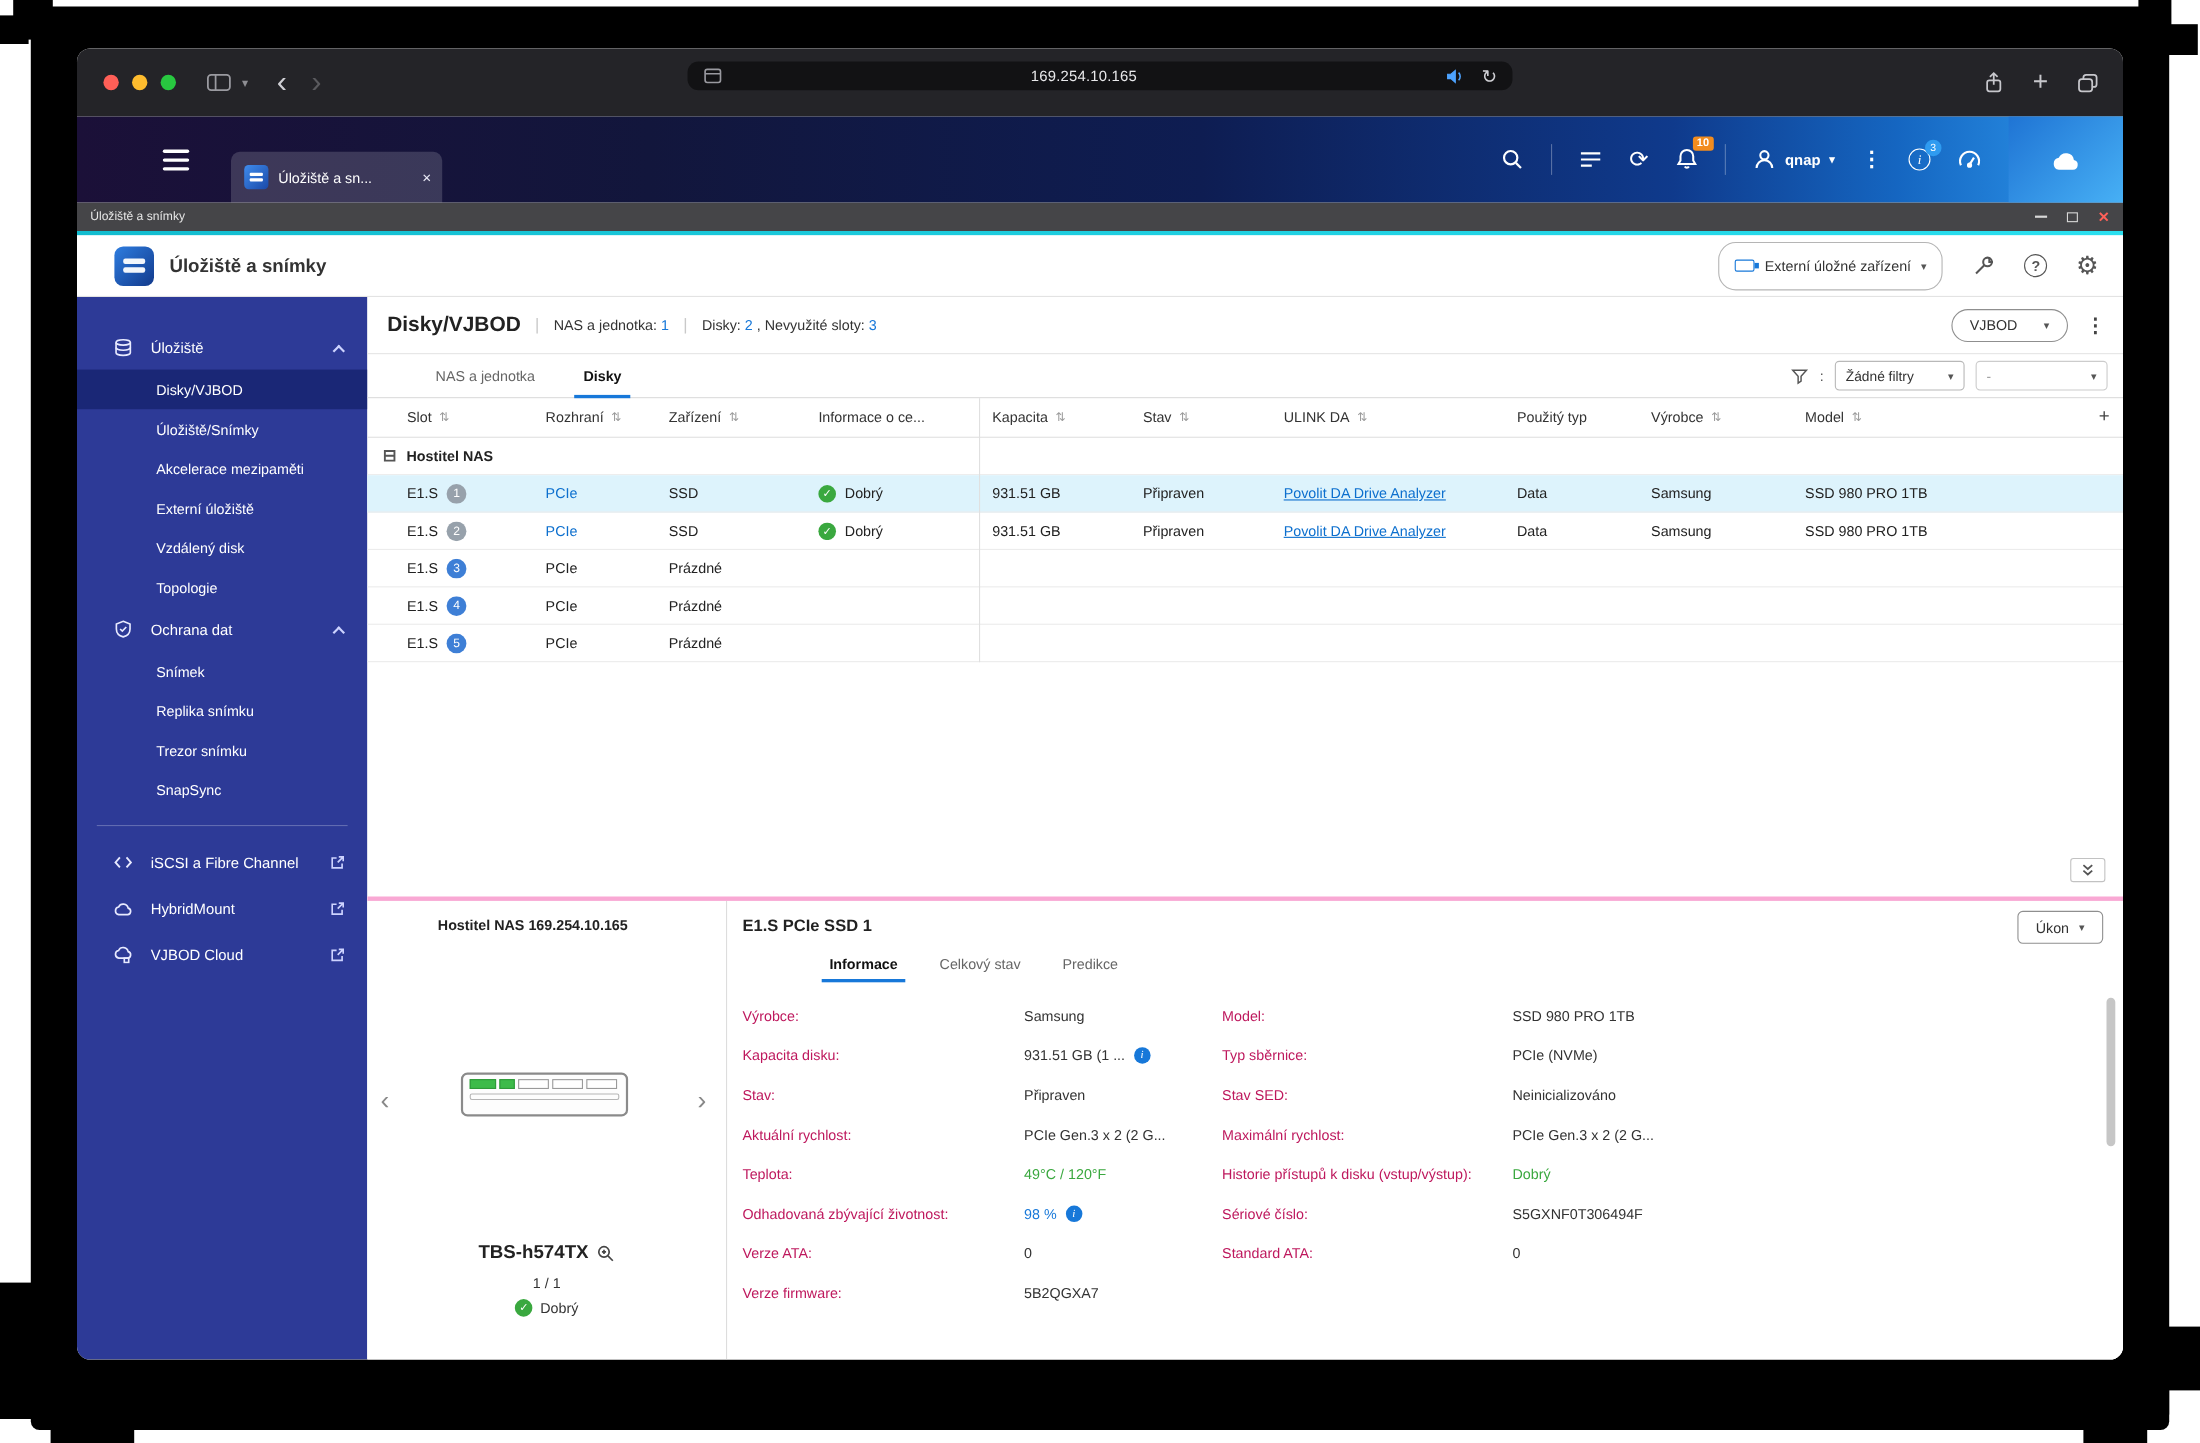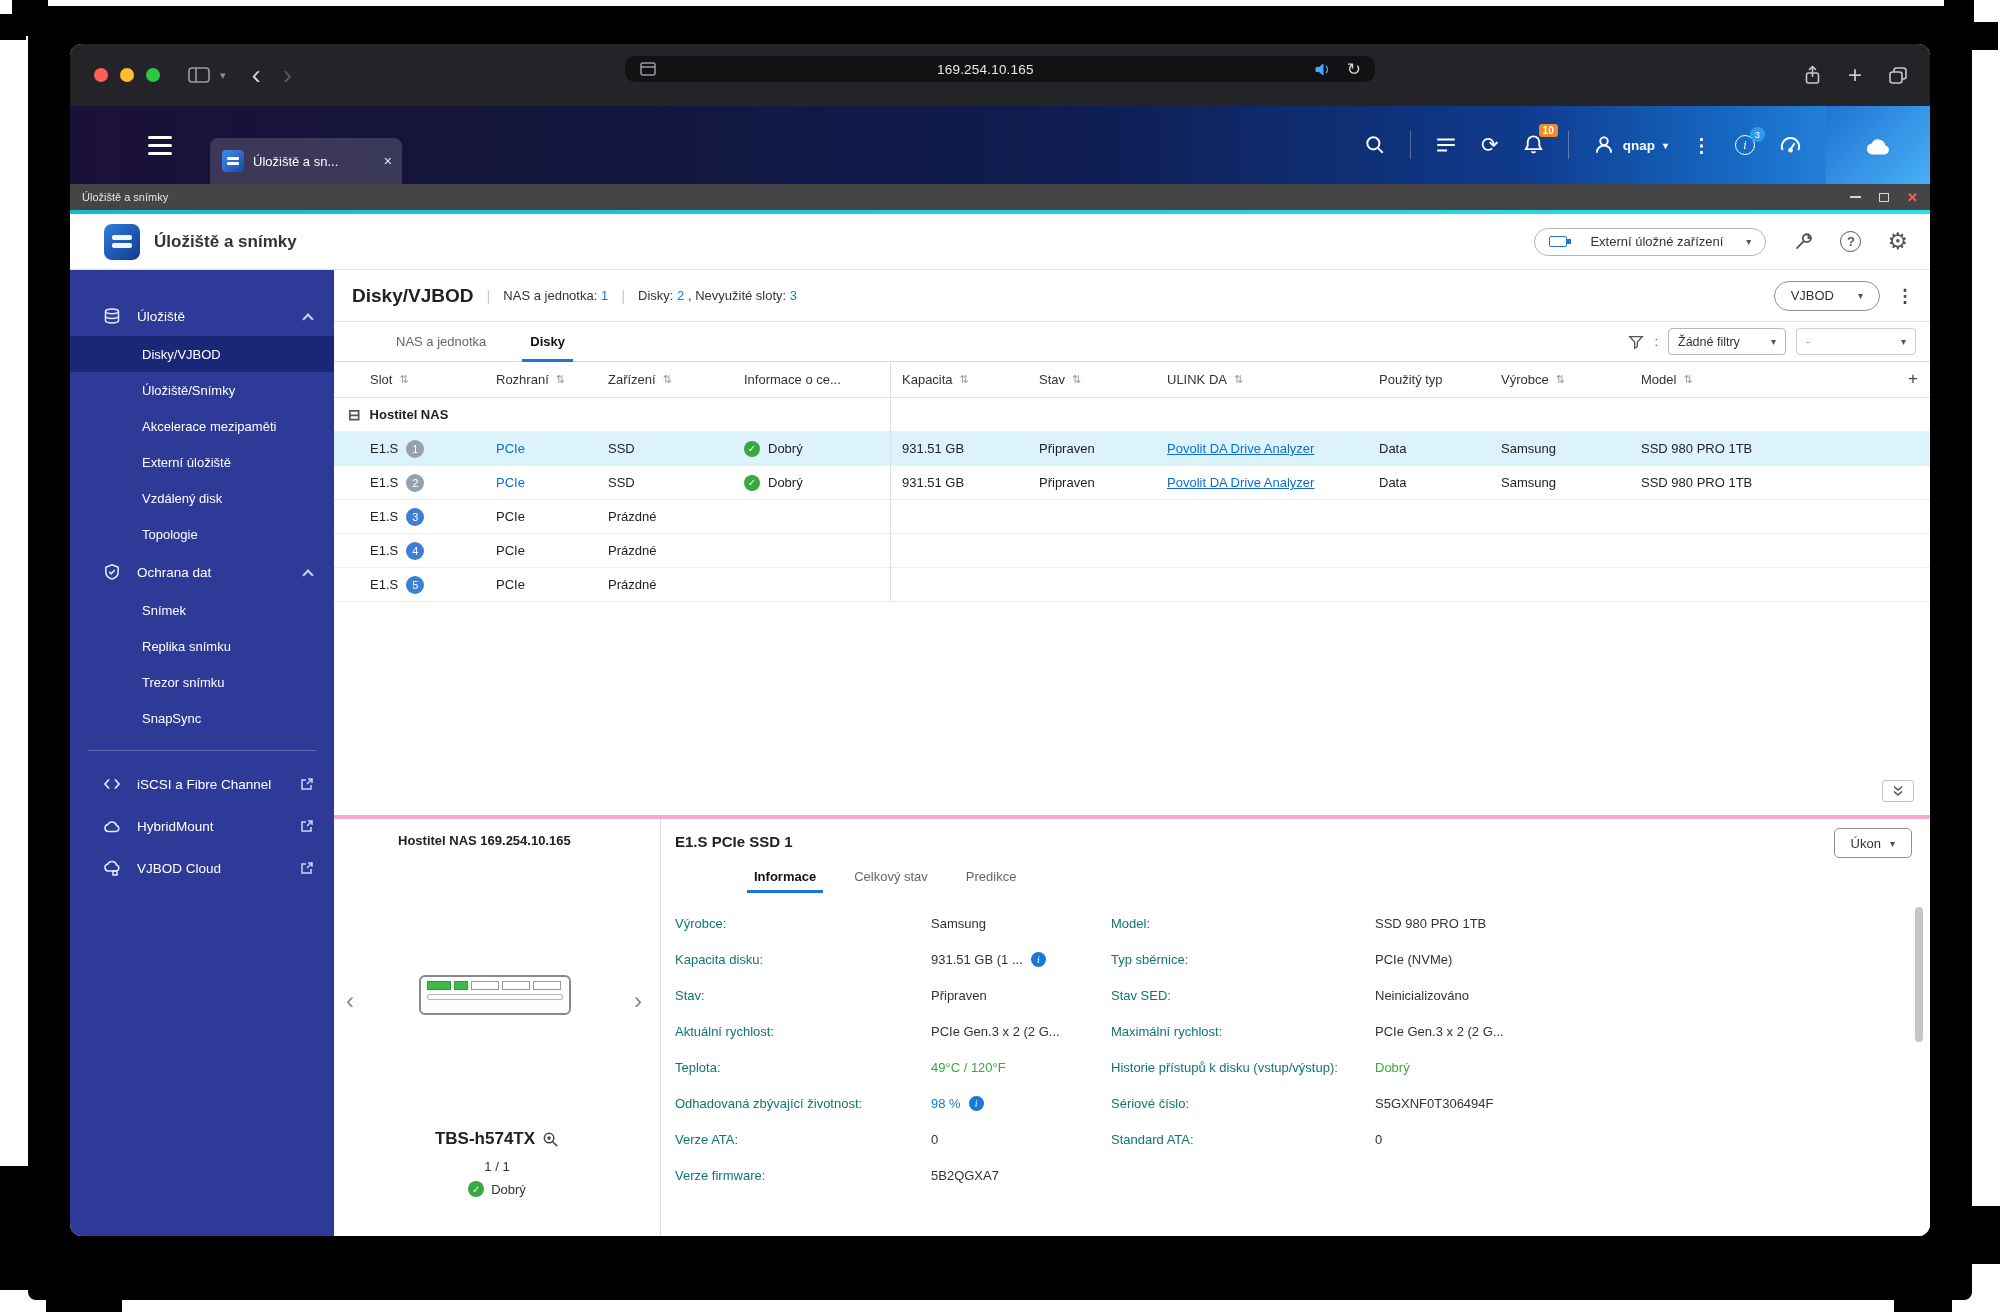--- a/index.html
+++ b/index.html
@@ -69,22 +69,22 @@
   .cyan-line { height:4px; background:linear-gradient(90deg,#12bccf,#2adfef); }
 
   
   .app-header { height:56px; background:#fff; border-bottom:1px solid #e3e3e3; display:flex; align-items:center; position:relative; }
   .app-logo { width:36px; height:36px; margin-left:34px; border-radius:8px;
     background:linear-gradient(135deg,#2e7de0,#123a8c); display:flex; flex-direction:column; gap:3px;
     align-items:center; justify-content:center; }
   .app-logo i { display:block; width:20px; height:5px; background:#fff; border-radius:2px; opacity:.95; }
   .app-title { margin-left:14px; font-size:17px; font-weight:bold; color:#333; }
   .ah-right { position:absolute; right:22px; display:flex; align-items:center; gap:26px; }
-  .ext-drop { height:28px; border:1px solid #b5b5b5; border-radius:16px; display:flex; align-items:center;
-    gap:23px; padding:0 14px; font-size:13px; color:#333; }
+  .ext-drop { height:44px; border:1px solid #b5b5b5; border-radius:16px; display:flex; align-items:center;
+    gap:9px; padding:0 14px; font-size:13px; color:#333; }
   .usb-ic { width:18px; height:11px; border:1.6px solid #1778d9; border-radius:2px; position:relative; }
   .usb-ic:after { content:""; position:absolute; right:-5px; top:2px; width:4px; height:5px; background:#1778d9; }
   .caret { font-size:10px; color:#555; }
   .hdr-ic { color:#555; display:flex; align-items:center; justify-content:center; }
   .help-circ { width:21px; height:21px; border:1.6px solid #555; border-radius:50%; font-size:13px; color:#555;
     display:flex; align-items:center; justify-content:center; font-weight:bold; }
   .gear { font-size:23px; color:#555; line-height:1; }
 
   
   .content { display:flex; height:966px; }
@@ -173,21 +173,21 @@
   .detail-col { flex:1; border-left:1px solid #ddd; position:relative; padding-left:14px; }
   .dt-title { position:absolute; left:14px; top:14px; font-size:15px; font-weight:bold; color:#222; }
   .ukon-btn { position:absolute; right:18px; top:9px; height:30px; border:1px solid #8f8f8f; border-radius:5px;
     background:#fff; padding:0 16px; font-size:13px; color:#333; display:flex; align-items:center; gap:9px; }
   .dtabs { position:absolute; left:74px; top:44px; display:flex; }
   .dtab { font-size:13px; color:#666; padding:6px 19px 9px; position:relative; }
   .dtab.active { color:#111; font-weight:bold; }
   .dtab.active:after { content:""; position:absolute; left:12px; right:12px; bottom:0; height:3px; background:#1778d9; }
   .dgrid { position:absolute; left:14px; right:30px; top:86px; }
   .drow { display:grid; grid-template-columns:256px 180px 264px minmax(0,1fr); align-items:start; min-height:36px; padding-top:10px; }
-  .dl { font-size:13px; color:#0f766e; line-height:17px; padding-right:14px; }
+  .dl { font-size:13px; color:#be185d; line-height:17px; padding-right:14px; }
   .dv { font-size:13px; color:#333; line-height:17px; display:flex; align-items:center; gap:8px; }
   .green { color:#3aa83f; }
   .blue { color:#1778d9; }
   .info-i { width:15px; height:15px; border-radius:50%; background:#1778d9; color:#fff; font-size:10px;
     font-style:italic; font-family:"Liberation Serif",serif; display:flex; align-items:center; justify-content:center; flex:none; }
   .dscroll { position:absolute; right:7px; top:88px; width:8px; height:330px; }
   .dthumb { position:absolute; top:0; width:8px; height:135px; border-radius:4px; background:#c6c6c6; }
   svg { display:block; }
 </style>
 </head>

